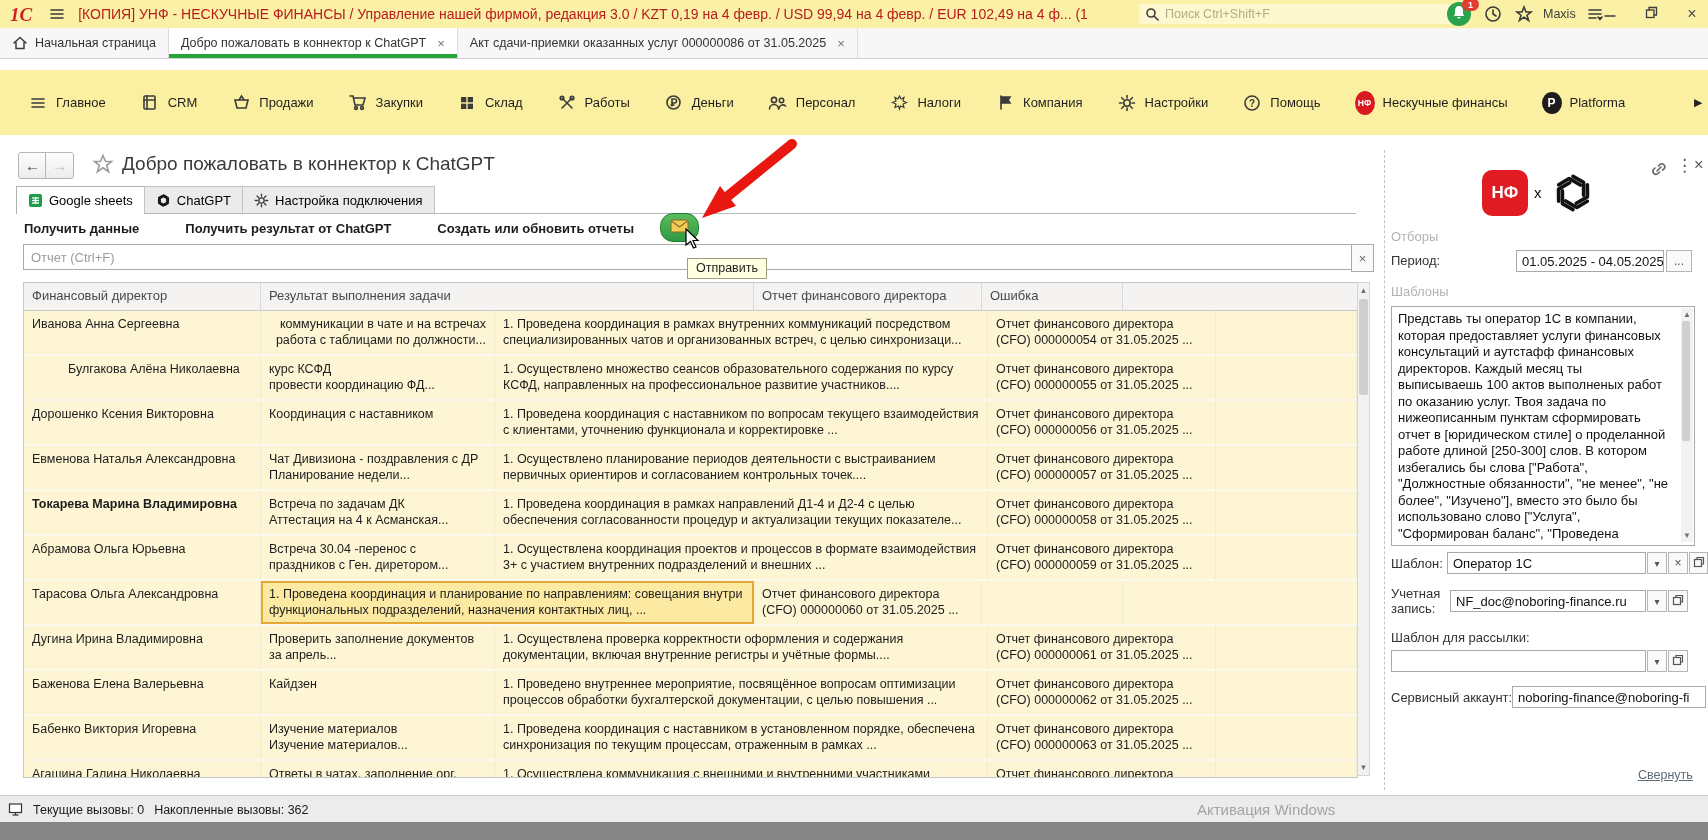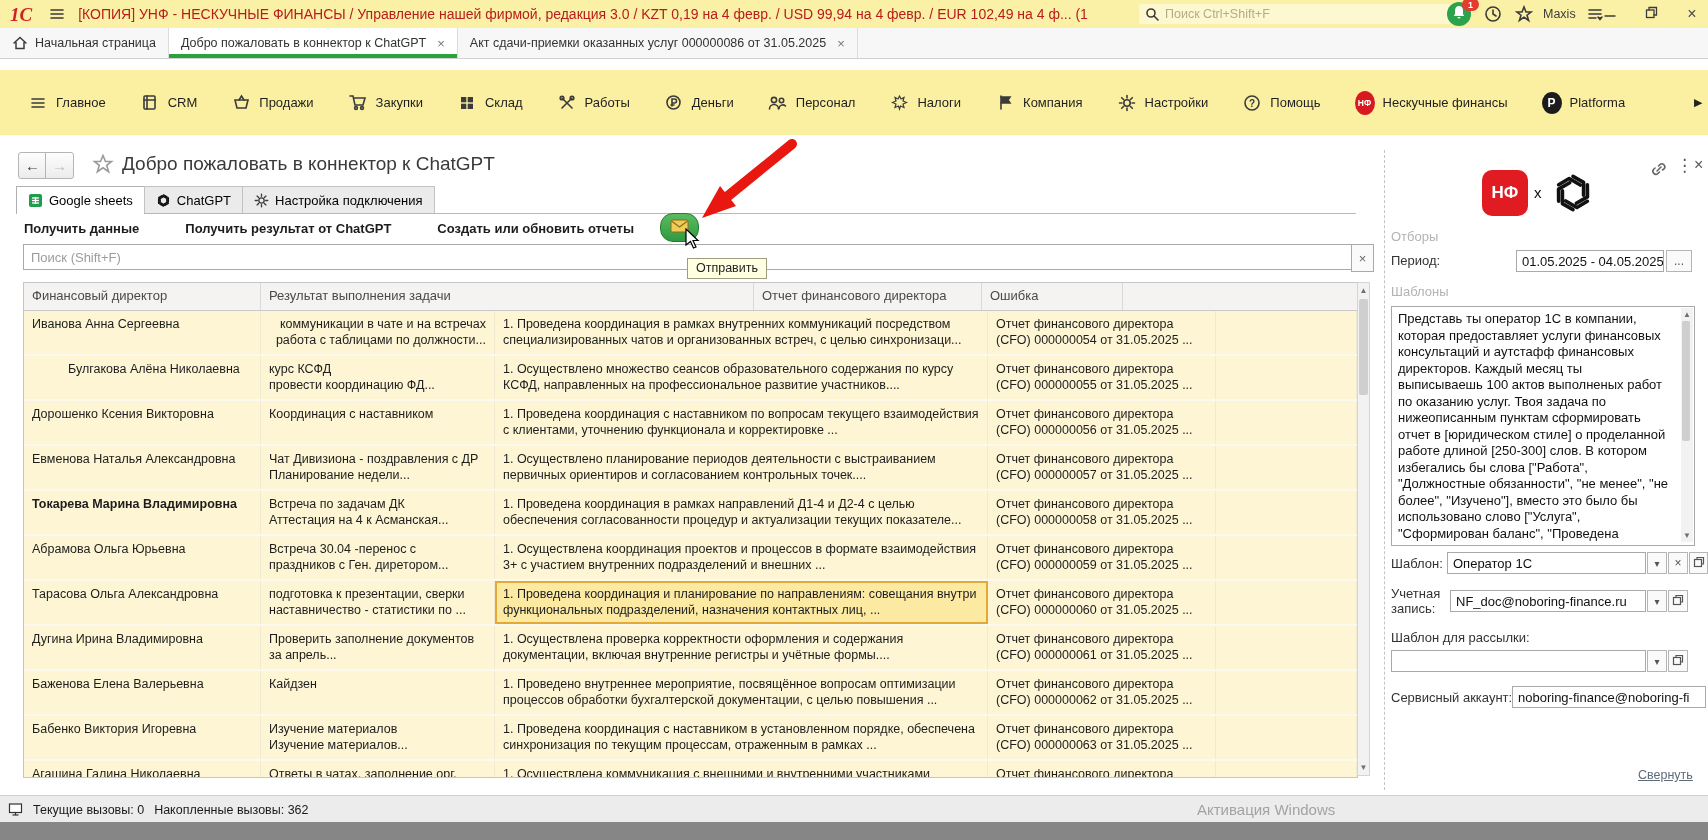--- a/index.html
+++ b/index.html
@@ -381,21 +381,21 @@
       <div class="tbtn">Создать или обновить отчеты</div>
     </div>
   <div id="send-btn" class="abs">
       <span><svg width="19" height="14" viewBox="0 0 19 14">
           <rect x="1" y="1" width="17" height="12" rx="1.5" fill="#f0cb56" stroke="#8a6d1d"></rect>
           <path d="M1.5,2 L9.5,8 L17.5,2" fill="none" stroke="#8a6d1d" stroke-width="1.2"></path>
         </svg></span>
     </div>
   <div id="tooltip" class="abs">Отправить</div>
   <div id="searchrow" class="abs">
-    <span class="ph">Поиск (Shift+F)</span>
+    <span class="ph">Отчет (Ctrl+F)</span>
   </div>
   <div id="search-clear" class="abs">×</div>
 
   <div id="grid" class="abs">
       <div class="thead">
         <div class="th" style="width: 237px;">Финансовый директор</div>
         <div class="th" style="width: 493px;">Результат выполнения задачи</div>
         <div class="th" style="width: 228px;">Отчет финансового директора</div>
         <div class="th" style="width: 141px;">Ошибка</div>
       </div>
@@ -447,22 +447,20 @@
         <div class="cell" style="width: 237px;">Абрамова Ольга Юрьевна</div>
         <div class="cell" style="width: 234px;">Встреча 30.04 -перенос с
 праздников с Ген. диретором...</div>
         <div class="cell" style="width: 493px;">1. Осуществлена координация проектов и процессов в формате взаимодействия 3+ с участием внутренних подразделений и внешних ...</div>
         <div class="cell" style="width: 228px;">Отчет финансового директора
 (CFO) 000000059 от 31.05.2025 ...</div>
         <div class="cell" style="width: 141px;"></div>
       </div>
       <div class="trow">
         <div class="cell" style="width: 237px;">Тарасова Ольга Александровна</div>
-        <div class="cell" style="width: 234px;">подготовка к презентации, сверки
-наставничество - статистики по ...</div>
         <div class="cell hl" style="width: 493px;">1. Проведена координация и планирование по направлениям: совещания внутри функциональных подразделений, назначения контактных лиц, ...</div>
         <div class="cell" style="width: 228px;">Отчет финансового директора
 (CFO) 000000060 от 31.05.2025 ...</div>
         <div class="cell" style="width: 141px;"></div>
       </div>
       <div class="trow">
         <div class="cell" style="width: 237px;">Дугина Ирина Владимировна</div>
         <div class="cell" style="width: 234px;">Проверить заполнение документов
 за апрель...</div>
         <div class="cell" style="width: 493px;">1. Осуществлена проверка корректности оформления и содержания документации, включая внутренние регистры и учётные формы....</div>

